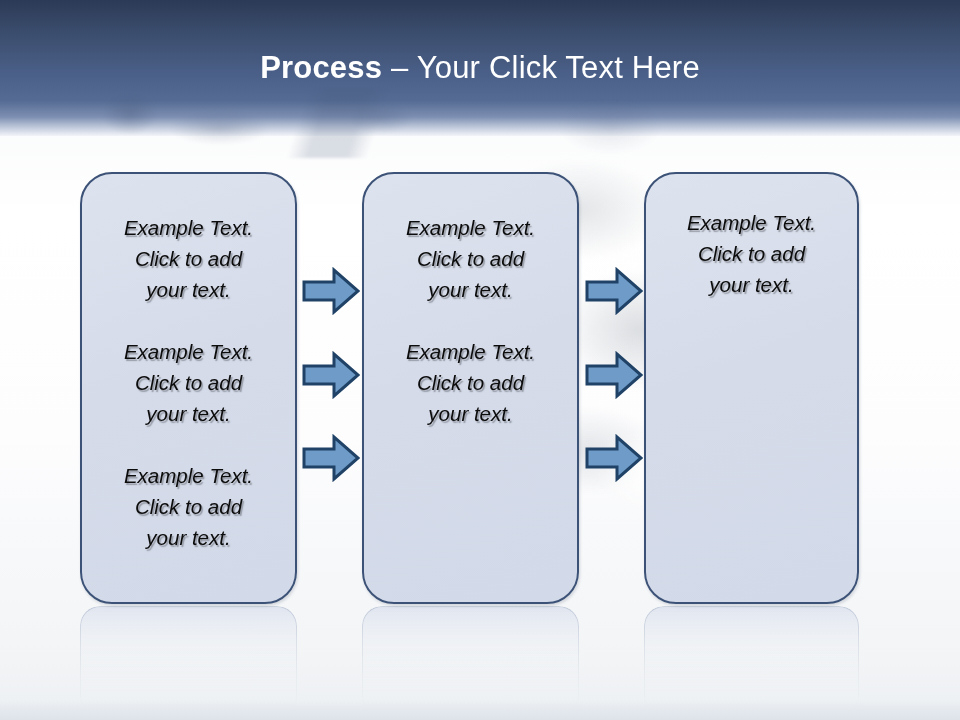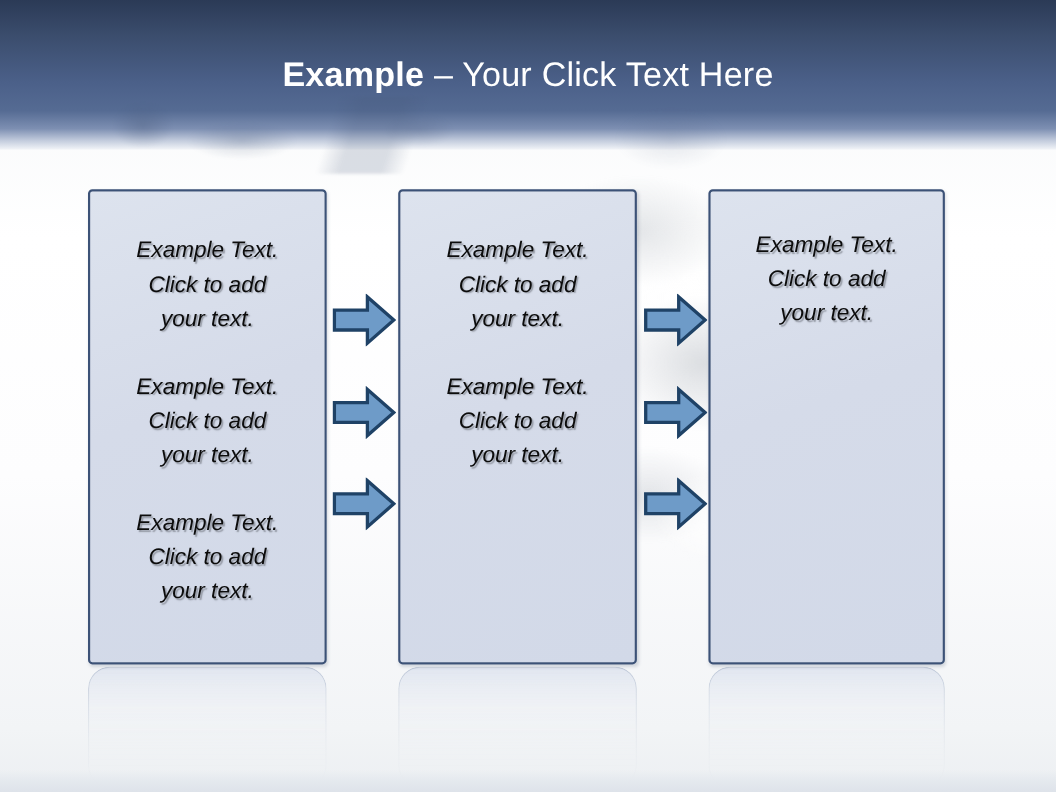--- a/index.html
+++ b/index.html
@@ -106,21 +106,21 @@
     white-space: pre;
   }
   .title .t-strong { font-weight: bold; }
   .title .t-rest   { font-weight: normal; }
 
   
   .box {
     position: absolute;
     box-sizing: border-box;
     border: 2.5px solid #3c5277;
-    border-radius: 4px;
+    border-radius: 32px;
     background: linear-gradient(160deg, #dde3ee 0%, #d5dbe9 45%, #d2d9e8 100%);
     box-shadow: 1px 2px 3px rgba(70,85,110,0.20);
   }
   .box-text-wrap {
     position: absolute;
     left: 0; right: 0;
     padding: 0 10px;
     box-sizing: border-box;
     text-align: center;
   }
@@ -169,21 +169,21 @@
 
   <div class="bg-base"></div>
   <div class="bg-swirl"></div>
   <div class="bg-swirl2"></div>
 
   <div class="header">
     <div class="header-wm"></div>
     <div class="header-wm2"></div>
   </div>
 
-  <div class="title"><span class="t-strong">Example</span><span class="t-rest"> – Your Click Text Here</span></div>
+  <div class="title"><span class="t-strong">Process</span><span class="t-rest"> – Your Click Text Here</span></div>
 
   <div class="reflection" style="left:80px; top:606px; width:217px; height:110px;"></div>
   <div class="reflection" style="left:362px; top:606px; width:217px; height:110px;"></div>
   <div class="reflection" style="left:644px; top:606px; width:215px; height:110px;"></div>
 
   <div class="box" style="left:80px; top:172px; width:217px; height:432px;">
     <div class="box-text-wrap" style="top:38px;">
       <p class="box-para">Example Text.
 Click  to add
 your text.</p>

